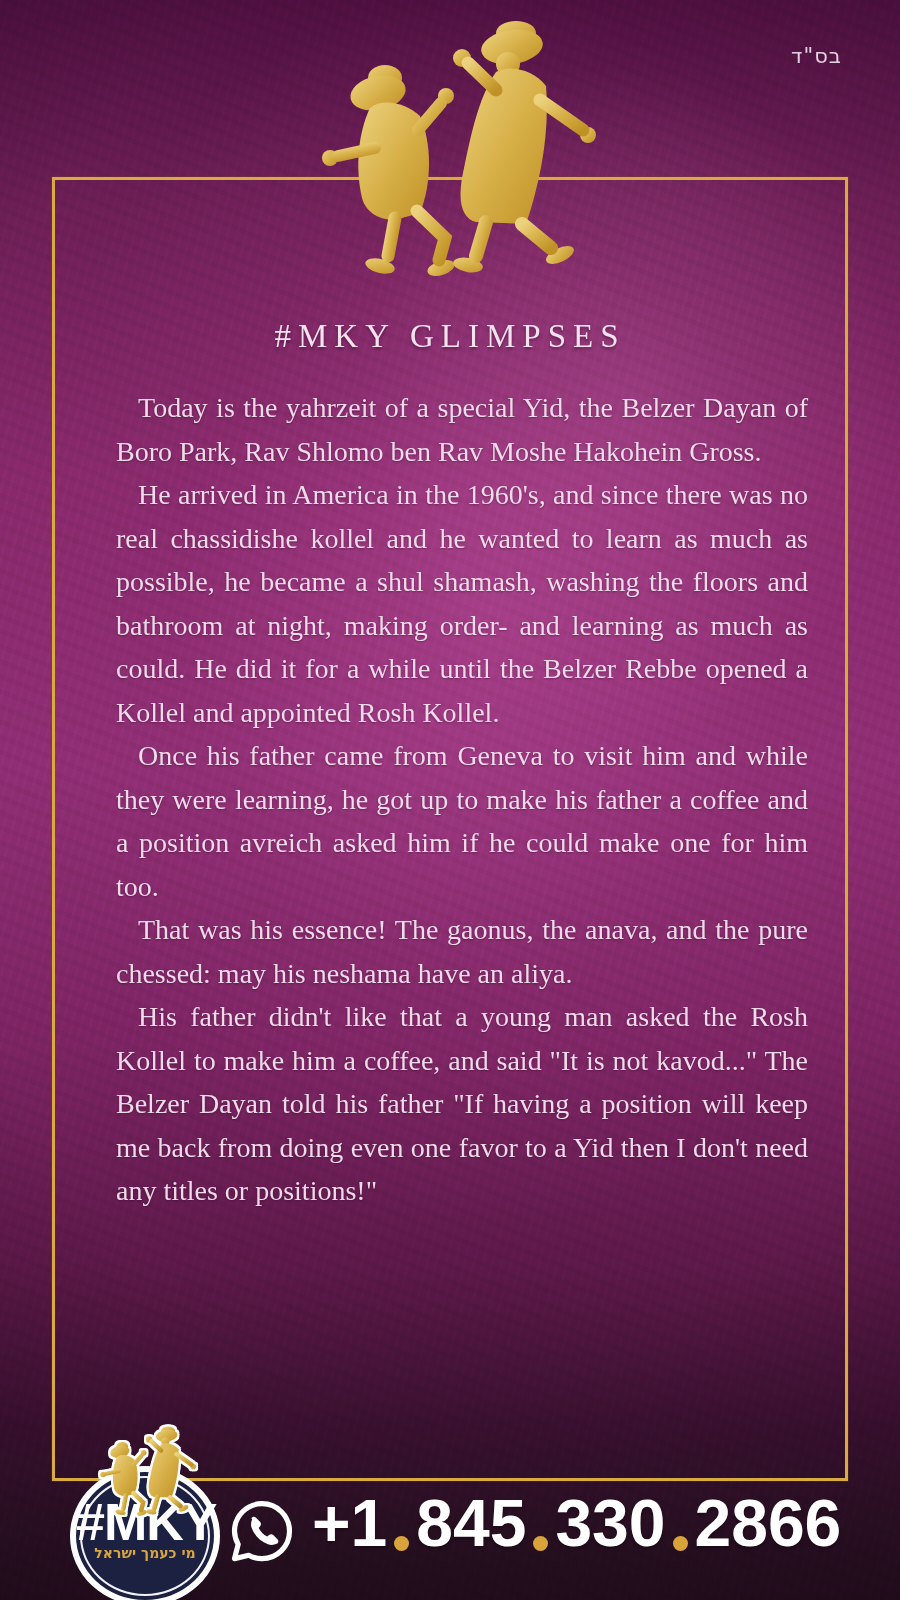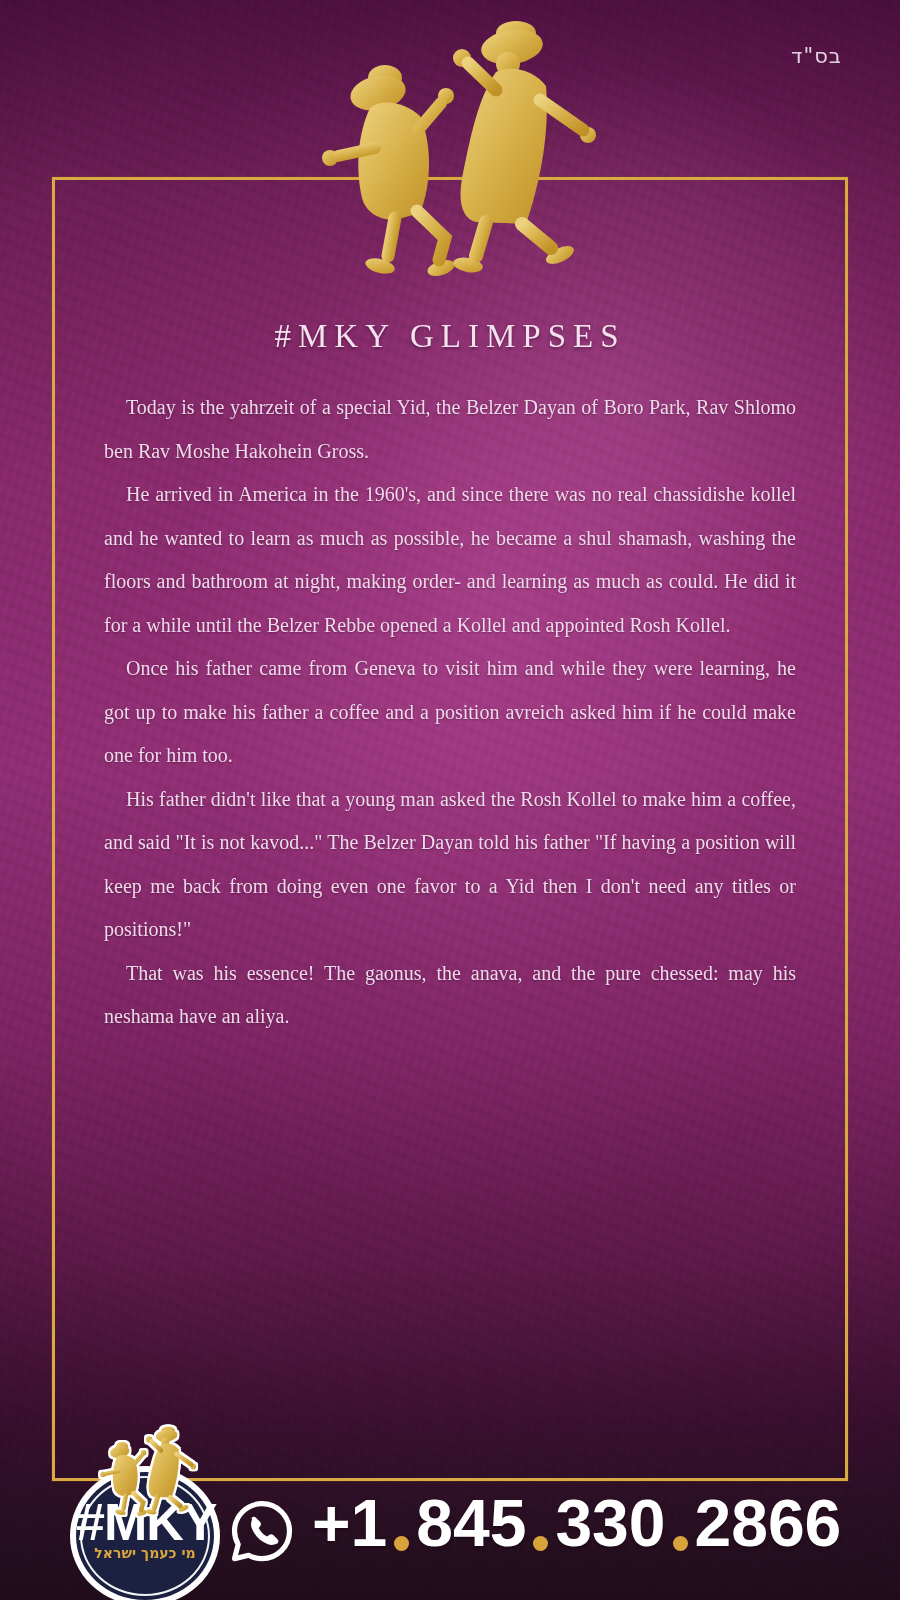--- a/index.html
+++ b/index.html
@@ -36,22 +36,22 @@
     position:absolute;top:8px;left:50%;transform:translateX(-50%);
     width:300px;height:280px;z-index:3;
   }
   .title{
     position:absolute;top:318px;left:0;width:100%;margin:0;z-index:3;
     text-align:center;font-weight:500;font-size:33px;letter-spacing:7px;
     color:#f3e2ee;text-shadow:0 2px 3px rgba(45,0,35,0.45);
     font-family:"Liberation Serif", serif;
   }
   .story{
-    position:absolute;top:386px;left:104px;width:692px;z-index:3;
-    font-size:20px;line-height:43.5px;color:#eedbe9;
+    position:absolute;top:386px;left:116px;width:692px;z-index:3;
+    font-size:28px;line-height:43.5px;color:#eedbe9;
     text-align:justify;text-shadow:0 1px 2px rgba(45,0,35,0.40);
   }
   .story p{margin:0;text-indent:22px;}
   .footer{position:absolute;left:0;top:1420px;width:900px;height:180px;z-index:4;}
   .badge{position:absolute;left:54px;top:6px;width:182px;height:190px;}
   .badge-figs{
     position:absolute;top:-4px;left:50%;transform:translateX(-50%);
     width:122px;height:98px;z-index:2;
     filter:drop-shadow(2px 0 0 #fff) drop-shadow(-2px 0 0 #fff) drop-shadow(0 2px 0 #fff) drop-shadow(0 -2px 0 #fff);
   }
@@ -136,22 +136,22 @@
     </defs>
     <use href="#figsSym" width="300" height="280"></use>
   </svg>
 
   <h1 class="title">#MKY GLIMPSES</h1>
 
   <div class="story">
     <p>Today is the yahrzeit of a special Yid, the Belzer Dayan of Boro Park, Rav Shlomo ben Rav Moshe Hakohein Gross.</p>
     <p>He arrived in America in the 1960's, and since there was no real chassidishe kollel and he wanted to learn as much as possible, he became a shul shamash, washing the floors and bathroom at night, making order- and learning as much as could. He did it for a while until the Belzer Rebbe opened a Kollel and appointed Rosh Kollel.</p>
     <p>Once his father came from Geneva to visit him and while they were learning, he got up to make his father a coffee and a position avreich asked him if he could make one for him too.</p>
+    <p>That was his essence! The gaonus, the anava, and the pure chessed: may his neshama have an aliya.</p>
     <p>His father didn't like that a young man asked the Rosh Kollel to make him a coffee, and said "It is not kavod..." The Belzer Dayan told his father "If having a position will keep me back from doing even one favor to a Yid then I don't need any titles or positions!"</p>
-    <p>That was his essence! The gaonus, the anava, and the pure chessed: may his neshama have an aliya.</p>
   </div>
 
   <div class="footer">
     <div class="badge">
       <svg class="badge-figs" viewBox="0 0 300 280" aria-hidden="true">
         <use href="#figsSym" width="300" height="280"></use>
       </svg>
       <div class="badge-circle">
         <div class="badge-ring"></div>
         <div class="badge-name">#MKY</div>

